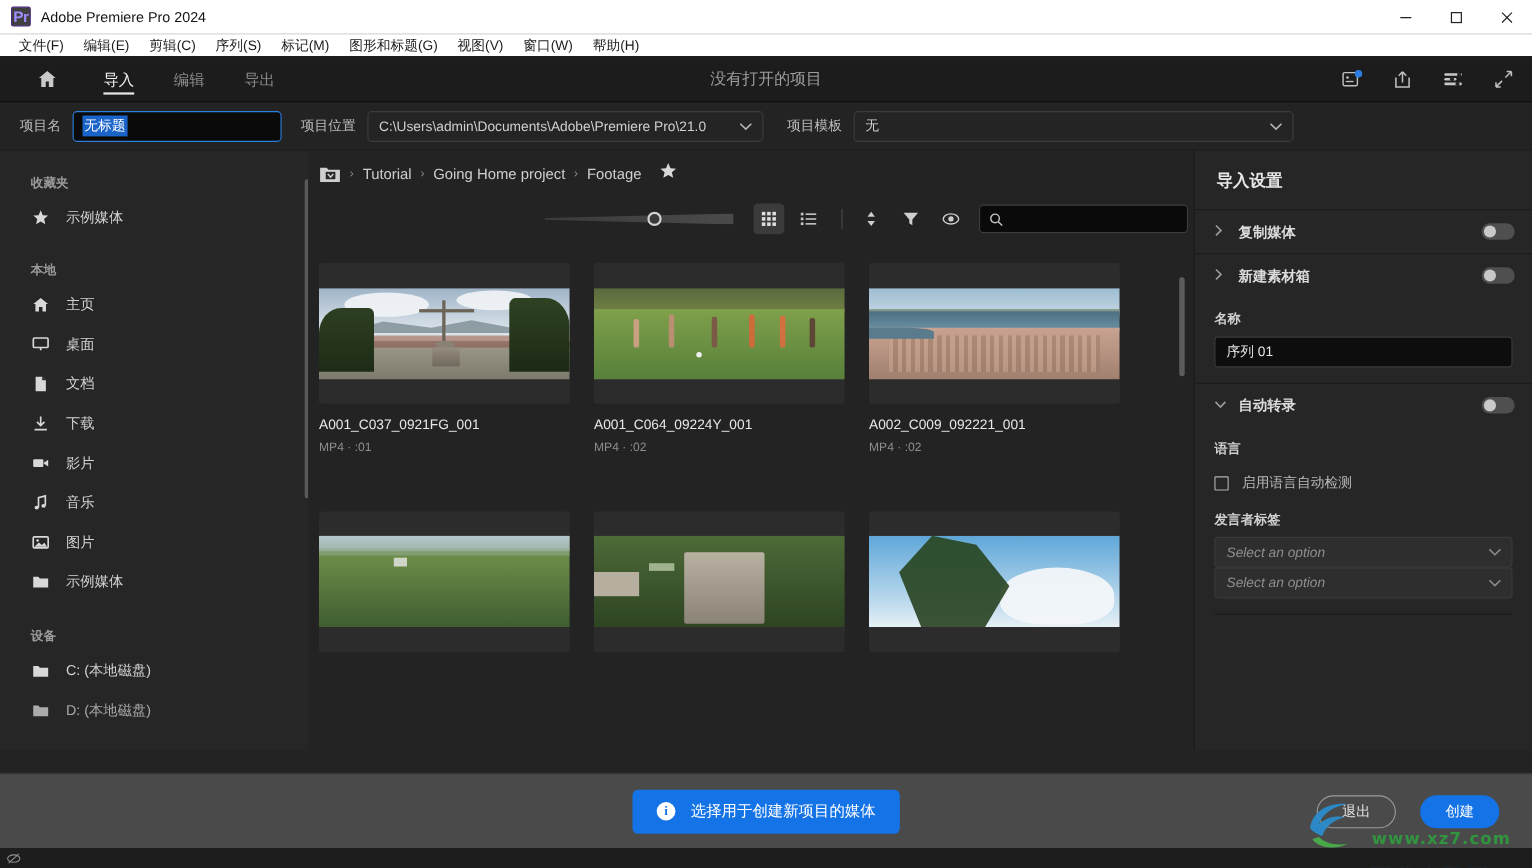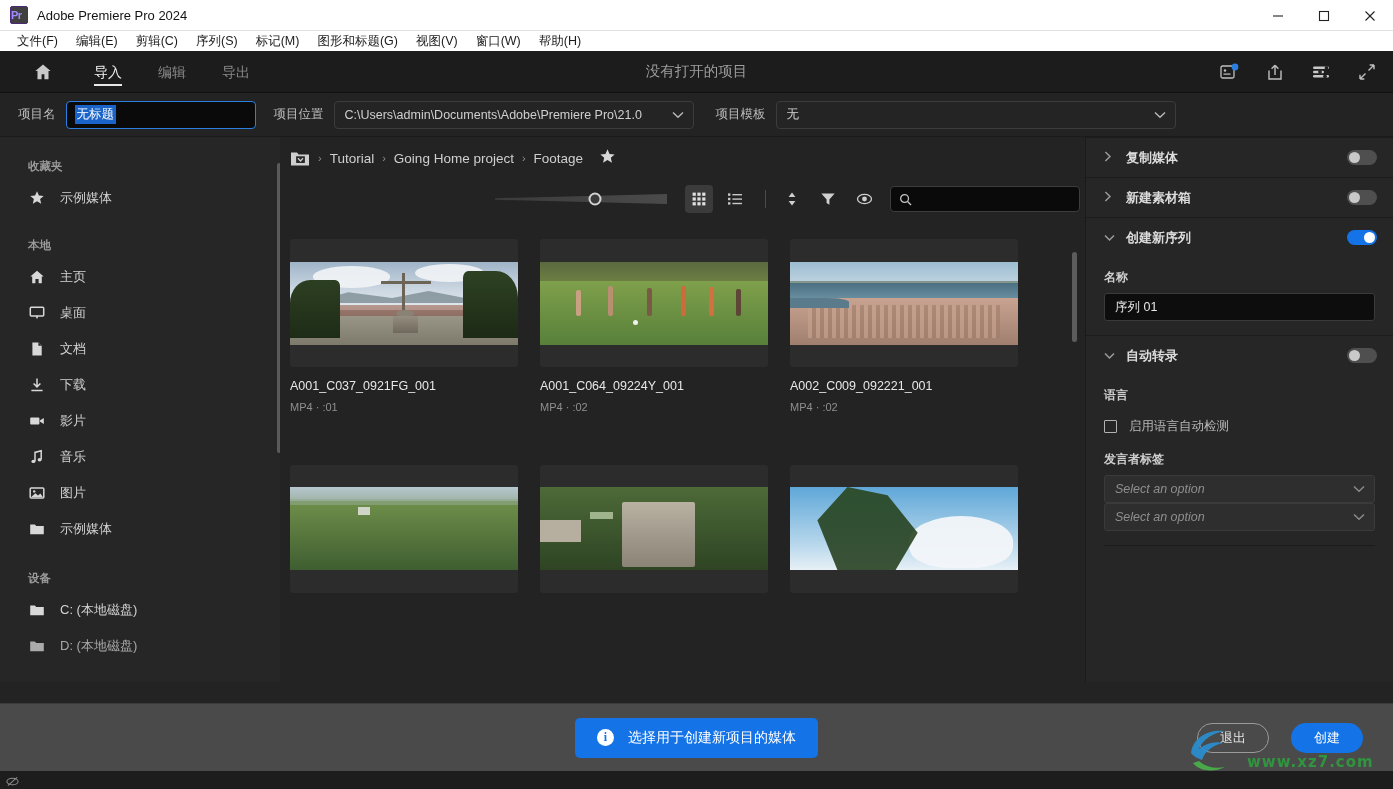--- a/index.html
+++ b/index.html
@@ -15,22 +15,22 @@
 
   
   .titlebar {
     height: 31px; background: #ffffff; color:#1a1a1a;
     display:flex; align-items:center; position:relative;
     border-bottom:1px solid #e2e2e2;
   }
   .pr-logo {
     width:18px; height:18px; margin-left:10px; margin-right:9px;
     background:#404040; border:1px solid #4b2a78; border-radius:2px;
-    color:#9f8cff; font-size:11px; font-weight:bold; line-height:16px;
-    letter-spacing:-0.5px;
+    color:#9f8cff; font-size:14px; font-weight:bold; line-height:16px;
+    text-align:center; letter-spacing:-0.5px;
   }
   .win-title { font-size:13px; color:#141414; font-family:"Liberation Sans", sans-serif;}
   .win-btns { position:absolute; right:0; top:0; height:31px; display:flex; }
   .win-btn {
     width:46px; height:31px; display:flex; align-items:center; justify-content:center;
     font-size:13px; color:#222;
   }
   .win-btn svg { display:block; }
 
   
@@ -712,20 +712,21 @@
           <div class="card-title"></div>
           <div class="card-meta"></div>
         </div>
 
       </div>
 
       <div class="center-scroll"></div>
     </div>
 
     <div class="rpanel">
+      <div class="rp-title">导入设置</div>
 
       <div class="rp-row">
         <span class="chev">
           <svg width="8" height="11" viewBox="0 0 8 11">
               <path d="M1.4 1 6 5.5 1.4 10" fill="none" stroke="#9b9b9b" stroke-width="1.5"></path>
             </svg>
         </span>
         <span class="rlabel">复制媒体</span>
         <span class="toggle">
             <span class="knob"></span>
@@ -737,31 +738,20 @@
           <svg width="8" height="11" viewBox="0 0 8 11">
               <path d="M1.4 1 6 5.5 1.4 10" fill="none" stroke="#9b9b9b" stroke-width="1.5"></path>
             </svg>
         </span>
         <span class="rlabel">新建素材箱</span>
         <span class="toggle">
             <span class="knob"></span>
           </span>
       </div>
 
-      <div class="rp-row">
-        <span class="chev">
-          <svg width="11" height="8" viewBox="0 0 11 8">
-              <path d="M1 1.4 5.5 6 10 1.4" fill="none" stroke="#9b9b9b" stroke-width="1.5"></path>
-            </svg>
-        </span>
-        <span class="rlabel">创建新序列</span>
-        <span class="toggle on">
-            <span class="knob"></span>
-          </span>
-      </div>
       <div class="rp-body">
         <div class="rp-flabel">名称</div>
         <div class="rp-input">
           <span>序列 01</span>
         </div>
       </div>
 
       <div class="rp-row">
         <span class="chev">
           <svg width="11" height="8" viewBox="0 0 11 8">

